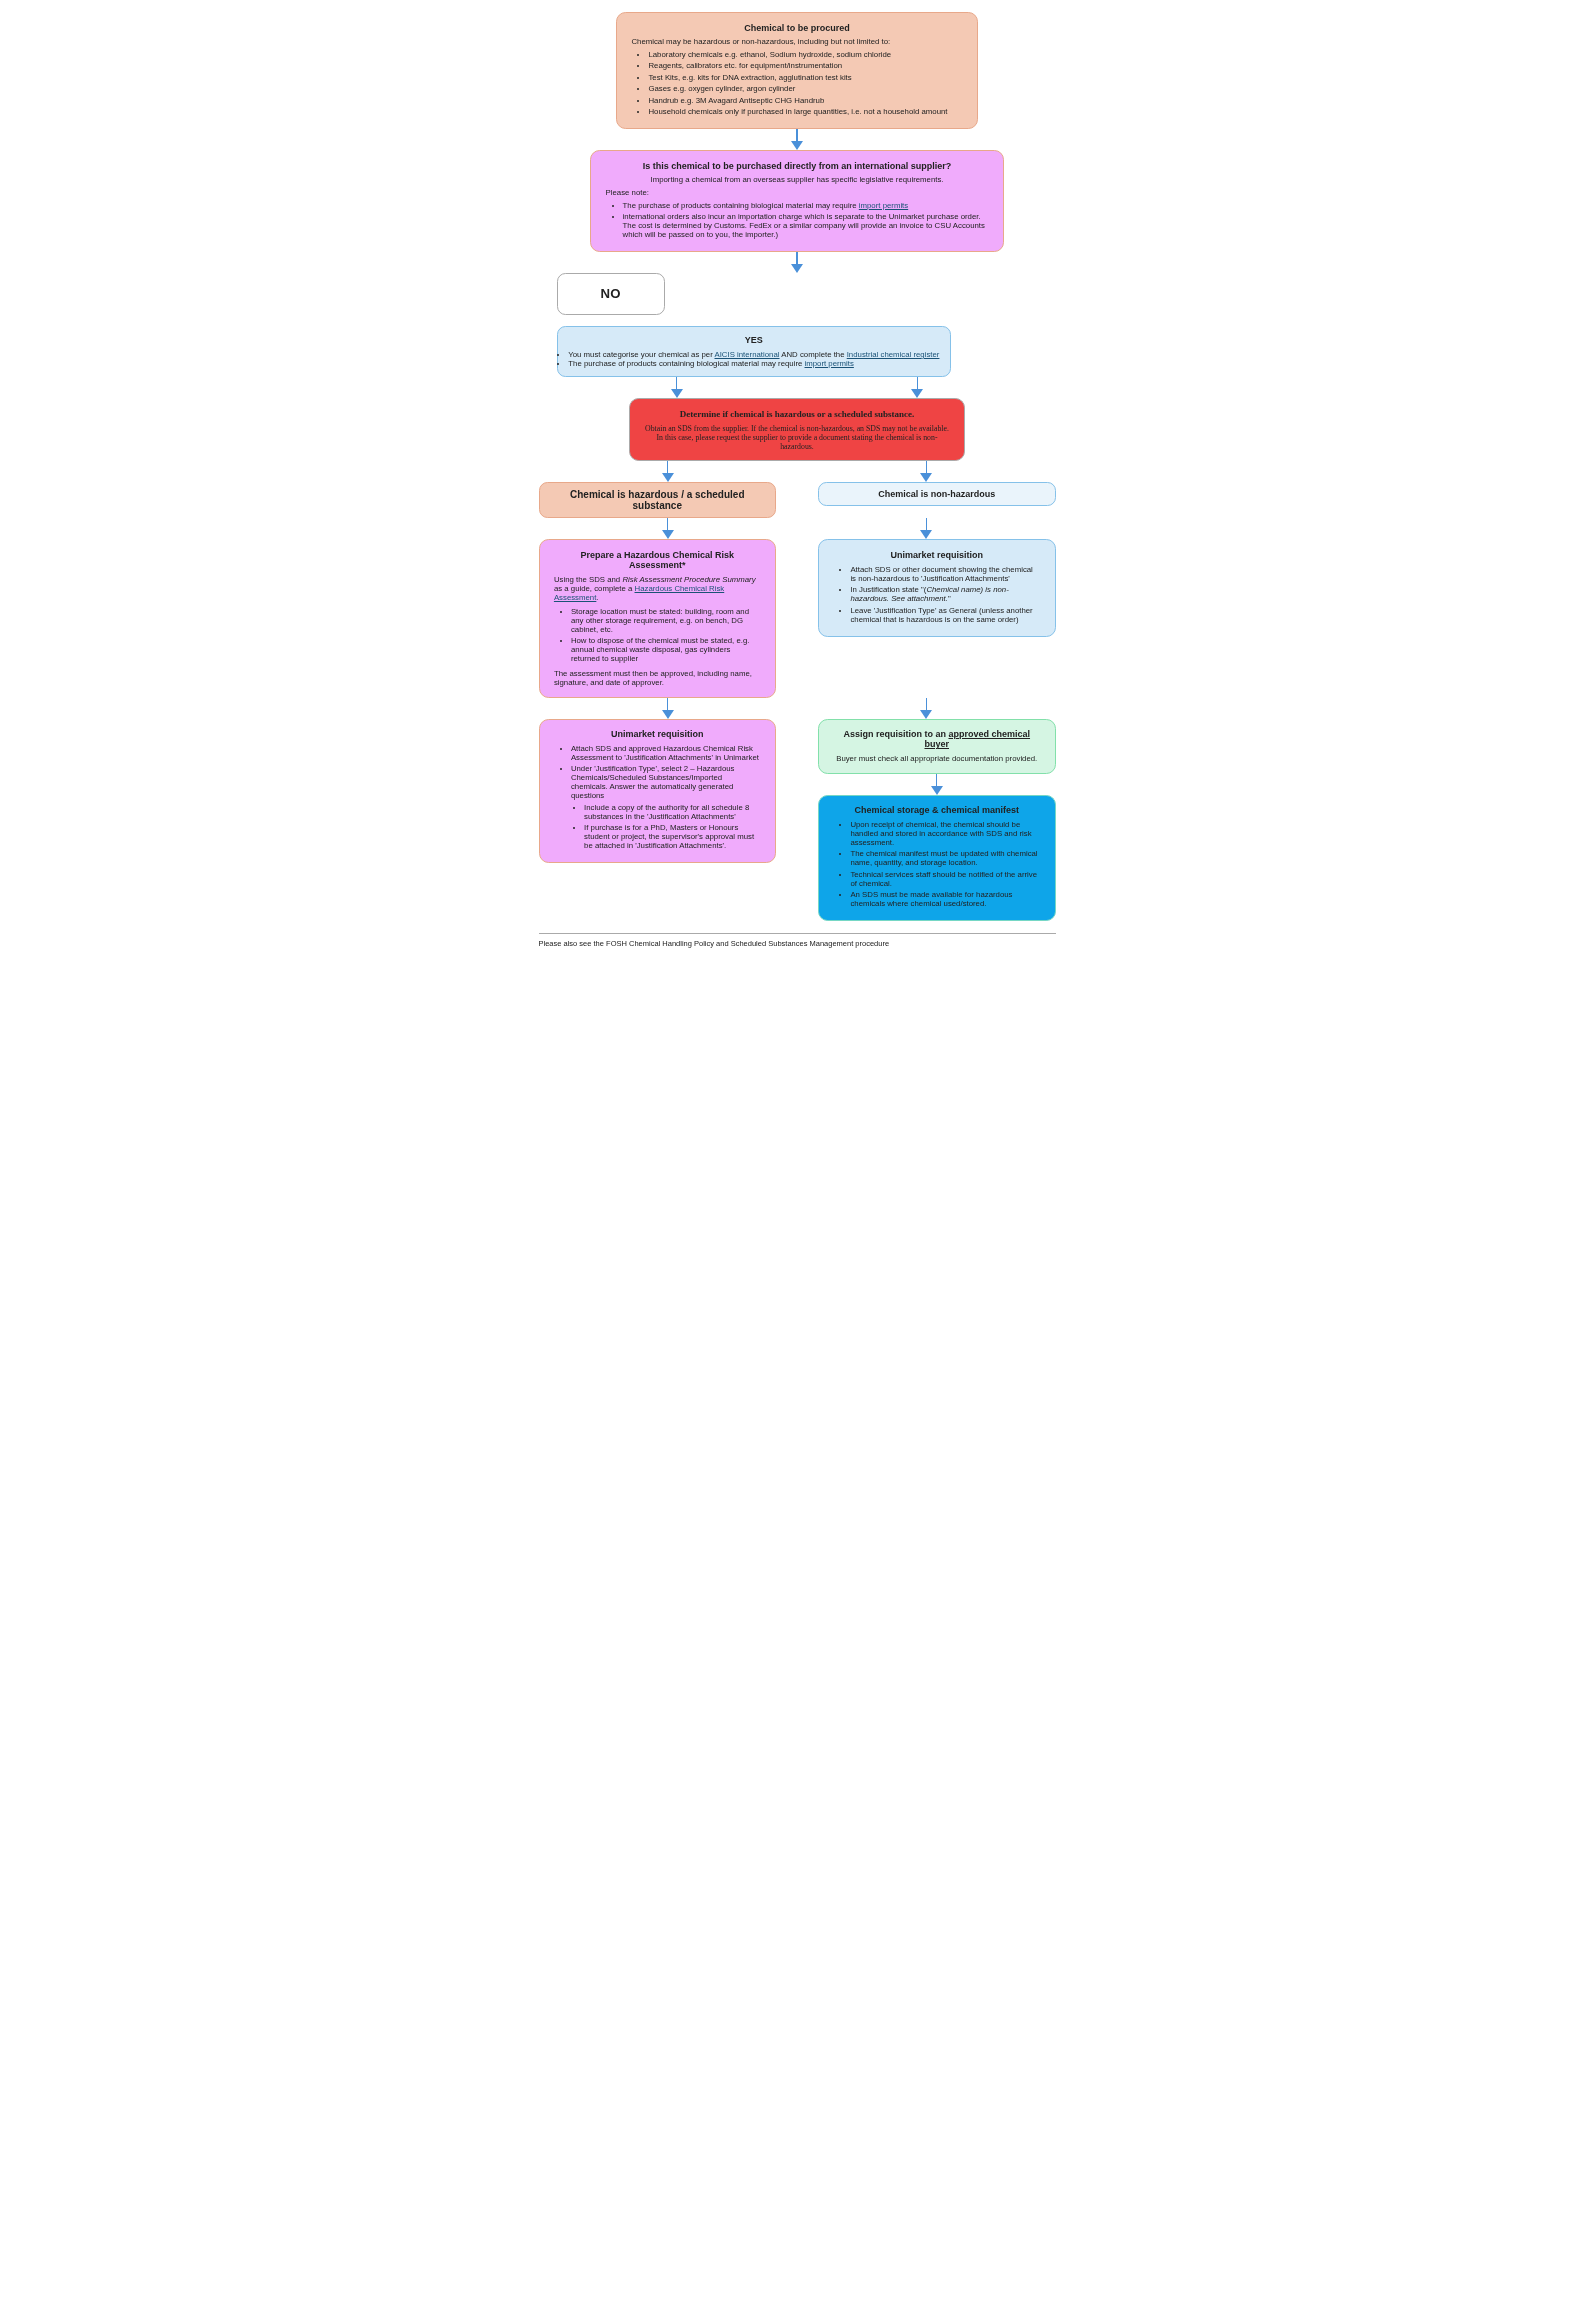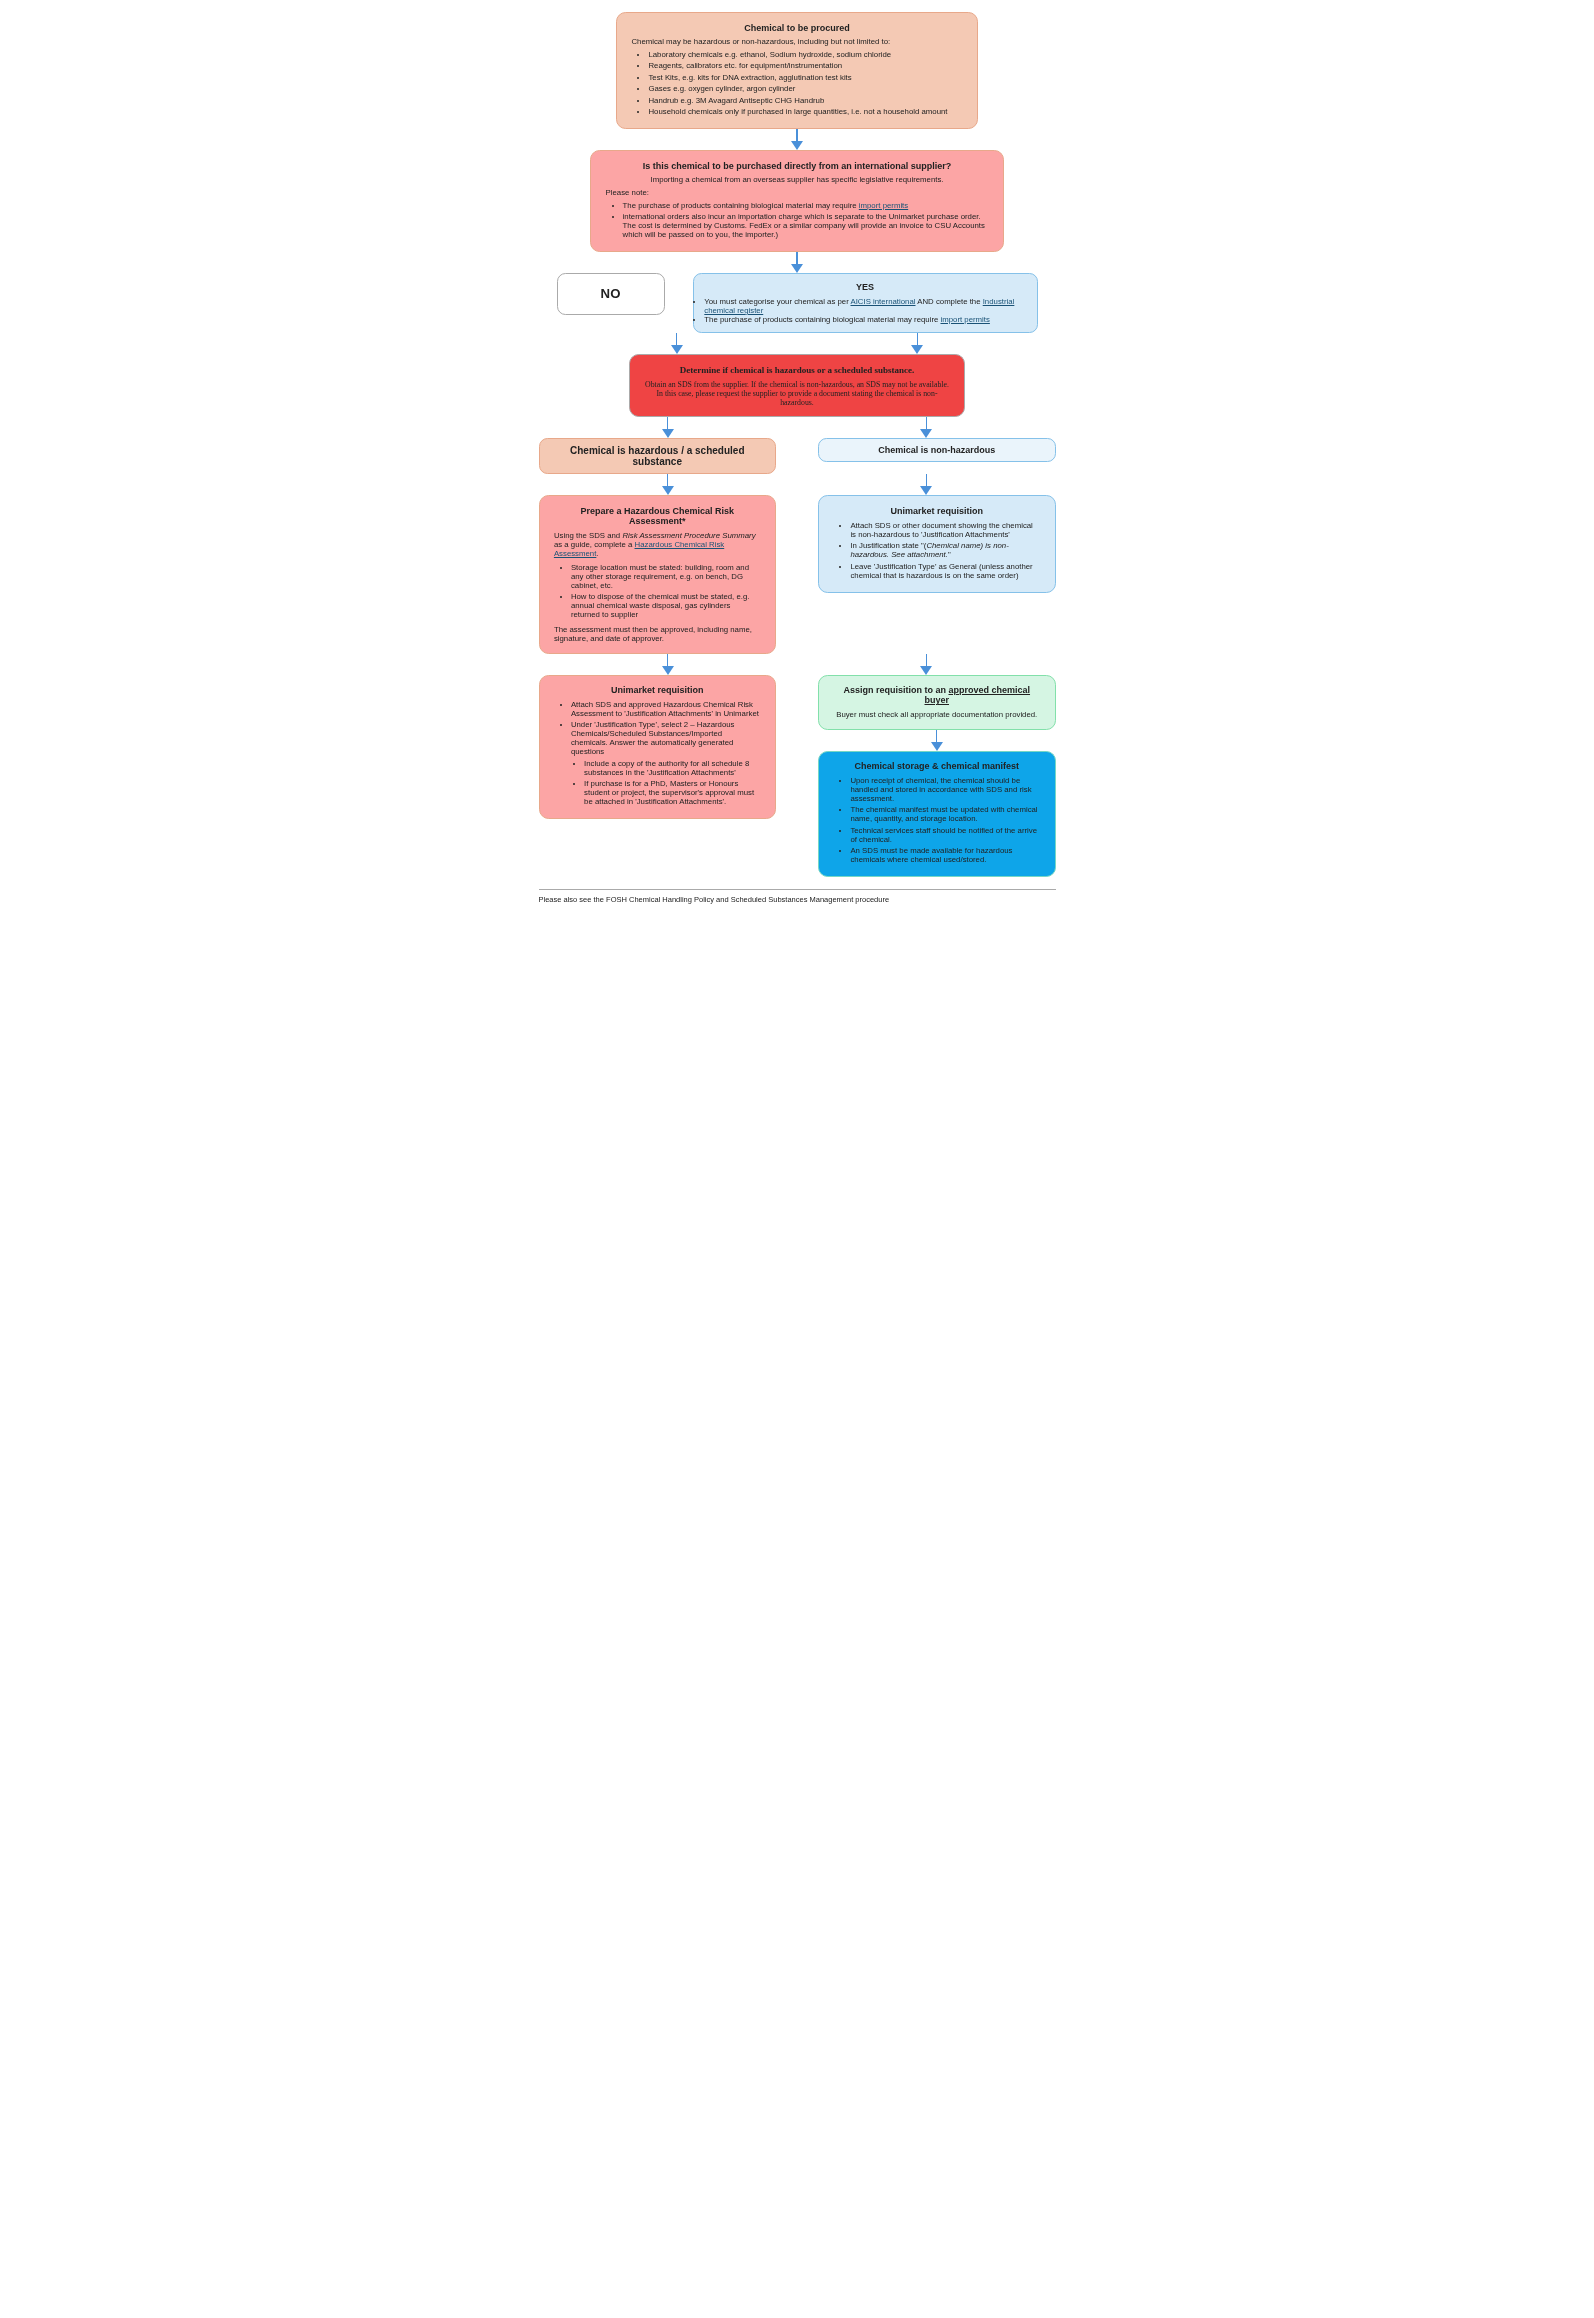--- a/index.html
+++ b/index.html
@@ -39,21 +39,21 @@
       margin-top: 3.6px;
     }
 
     .box ul li {
       margin-bottom: 2.4px;
       list-style-type: disc;
     }
 
     
     .salmon { background-color: #f4c9b4; border: 0.9px solid #e8a88a; }
-    .light-salmon { background-color: #fca5a5; border: 0.9px solid #e8a88a; }
+    .light-salmon { background-color: #f0abfc; border: 0.9px solid #e8a88a; }
     .light-blue { background-color: #d6eaf8; border: 0.9px solid #85c1e9; }
     .light-green { background-color: #d5f5e3; border: 0.9px solid #82e0aa; }
     .light-teal { background-color: #0ea5e9; border: 0.9px solid #76d7c4; }
     .white-border { background-color: #ef4444; border: 1.2px solid #aaa; font-family: Liberation Serif, serif; }
 
     .arrow-down {
       width: 0;
       height: 0;
       border-left: 6px solid transparent;
       border-right: 6px solid transparent;
@@ -69,23 +69,23 @@
 
     .arrow-container {
       display: flex;
       flex-direction: column;
       align-items: center;
     }
 
     
     .no-yes-row {
       display: flex;
-      flex-direction: row;
-      width: 100%;
-      gap: 4px;
+      flex-direction: column;
+      width: 100%;
+      gap: 11px;
       justify-content: center;
     }
 
     .no-box {
       width: 108px;
       min-height: 42px;
       border-radius: 8.4px;
       border: 1.2px solid #aaa;
       background: #fff;
       display: flex;

